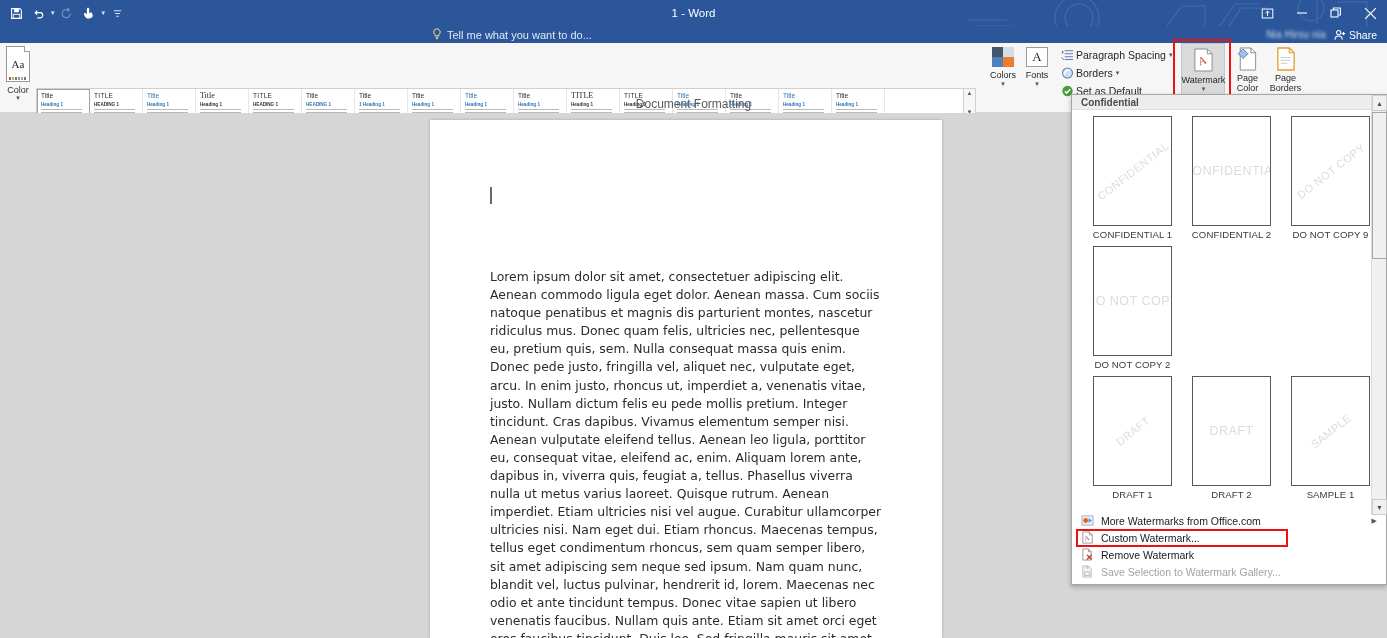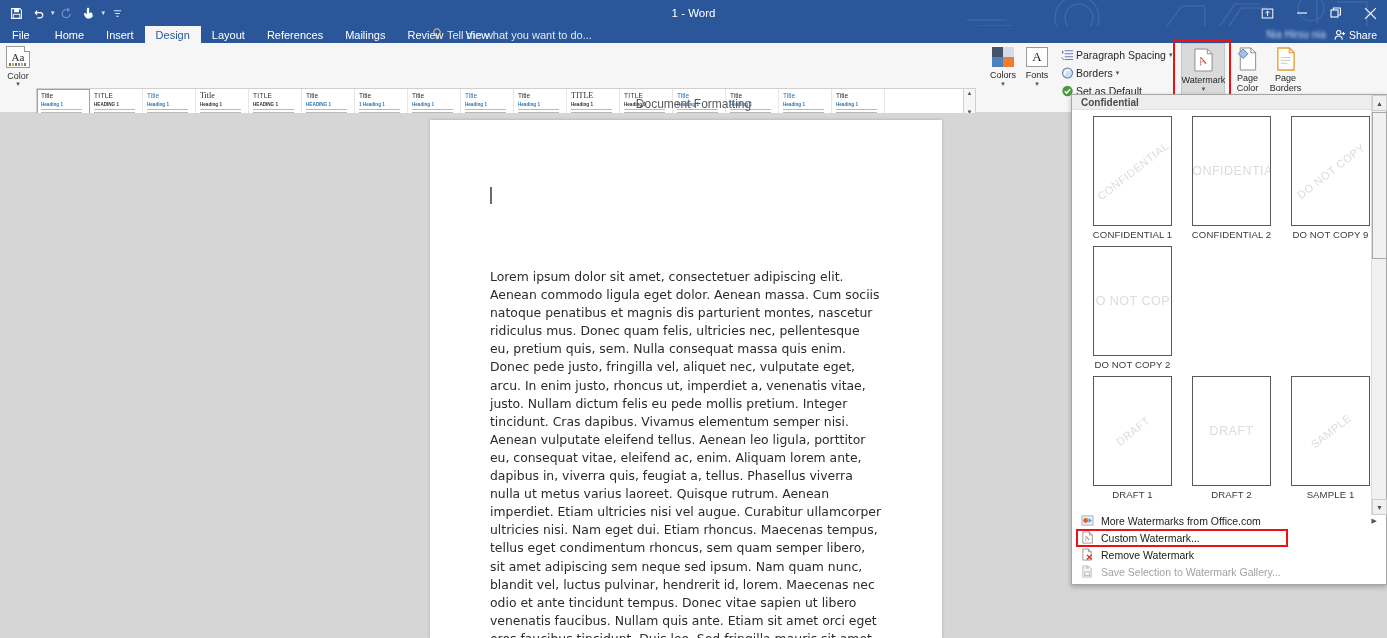--- a/index.html
+++ b/index.html
@@ -73,21 +73,21 @@
     font-size: 12px; color: #595959;
   }
 
   
   .grp-themes { position: absolute; left: 0; top: 0; width: 36px; height: 62px; }
   .themes-btn {
     width: 36px; height: 58px; display: flex; flex-direction: column;
     align-items: center; padding-top: 3px;
   }
   .themes-icon {
-    width: 24px; height: 22px; border: 1px solid #9a9a9a; background: #fff;
+    width: 24px; height: 36px; border: 1px solid #9a9a9a; background: #fff;
     position: relative; display: flex; align-items: center; justify-content: center;
   }
   .themes-icon .aa { font-size: 11px; color: #2a2a2a; font-family: "Liberation Serif", serif; }
   .themes-icon .swatches { position: absolute; bottom: 1px; left: 2px; display: flex; gap: 1px; }
   .themes-icon .swatches i { width: 2px; height: 3px; display: block; }
   .themes-icon .dogear {
     position: absolute; top: -1px; right: -1px; width: 6px; height: 6px;
     background: #fff; border-left: 1px solid #9a9a9a; border-bottom: 1px solid #9a9a9a;
   }
   .themes-lbl { font-size: 9px; color: #333; margin-top: 3px; }
@@ -287,31 +287,20 @@
       </div>
       <div class="wc">
         <svg width="13" height="13" viewBox="0 0 12 12">
             <path d="M1 1l10 10M11 1L1 11" stroke="#ffffff" stroke-width="1.1"></path>
           </svg>
       </div>
     </div>
   </div>
 
   <div class="tabstrip">
-    <div class="tabs">
-      <div class="tab">File</div>
-      <div class="tab">Home</div>
-      <div class="tab">Insert</div>
-      <div class="tab active">Design</div>
-      <div class="tab">Layout</div>
-      <div class="tab">References</div>
-      <div class="tab">Mailings</div>
-      <div class="tab">Review</div>
-      <div class="tab">View</div>
-    </div>
 
     <div class="tellme">
       <span class="bulb">
         <svg width="10" height="12" viewBox="0 0 10 12">
             <path d="M5 .8a3.2 3.2 0 0 0-1.9 5.8v1.3h3.8V6.6A3.2 3.2 0 0 0 5 .8z" fill="none" stroke="#f3d88a" stroke-width="1"></path>
             <path d="M3.6 9.2h2.8M4 10.7h2" stroke="#f3d88a" stroke-width="1"></path>
           </svg>
       </span>
       <span>Tell me what you want to do...</span>
     </div>

